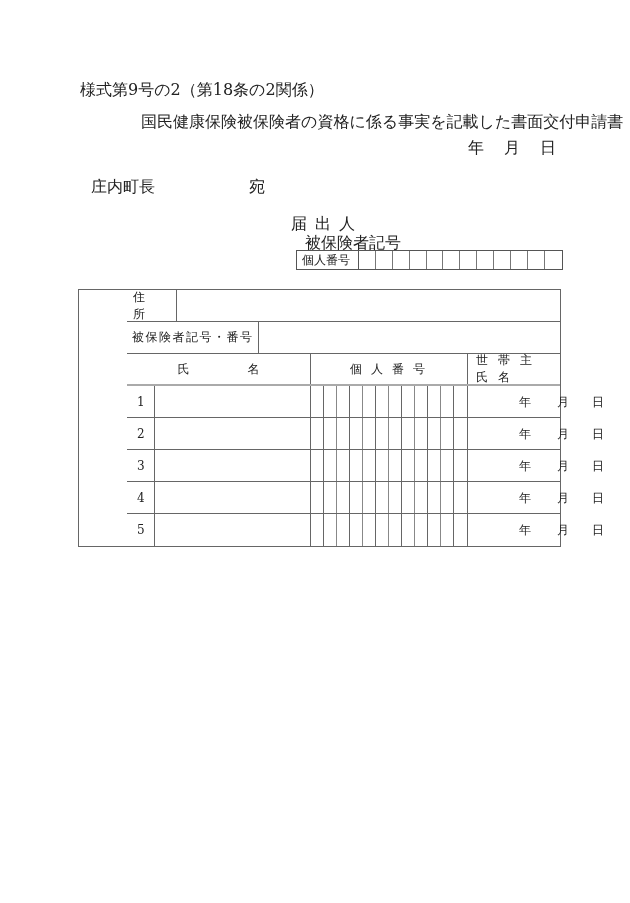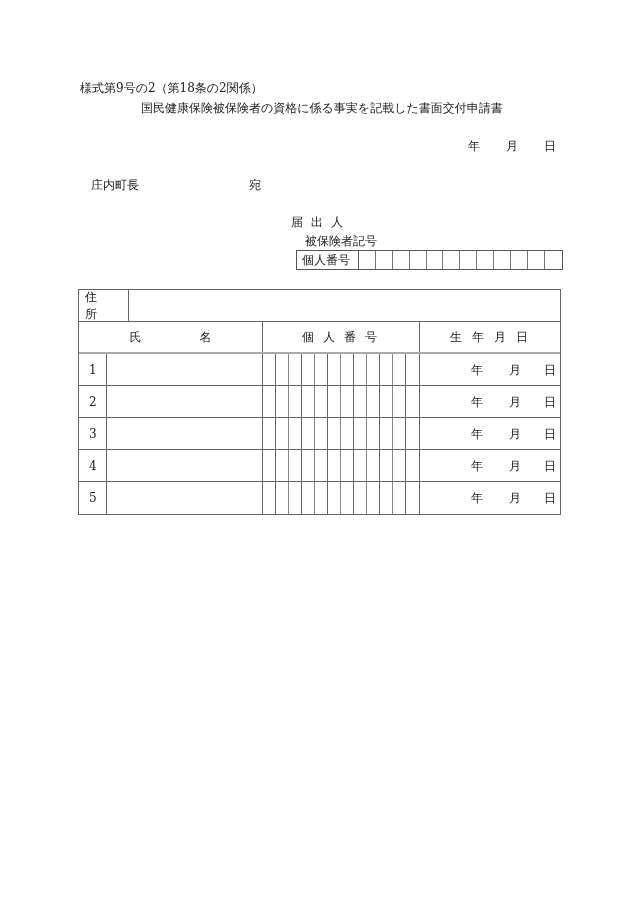--- a/index.html
+++ b/index.html
@@ -2,39 +2,39 @@
 <html><head>
 <meta charset="utf-8">
 <style>
   html, body { margin: 0; padding: 0; }
   body {
     width: 630px; height: 903px; background: #ffffff; position: relative;
     font-family: "DejaVu Serif", "Liberation Serif", serif; color: #222;
     overflow: hidden;
   }
   .abs { position: absolute; white-space: nowrap; }
-  .t12 { font-size: 12px; }
+  .t12 { font-size: 16px; }
 
   #form-number { left: 80px; top: 80px; }
-  #form-title { left: 141px; top: 100px; }
+  #form-title { left: 141px; top: 112px; }
   #date-line { top: 138px; left: 468px; width: 88px; display: flex; justify-content: space-between; }
   #addressee { left: 91px; top: 177px; text-align: center; }
   #atena { left: 249px; top: 177px; }
   #applicant-label { left: 291px; top: 214px; letter-spacing: 8px; }
   #householder-label { left: 305px; top: 233px; }
 
   
   #top-mynumber { position: absolute; left: 296px; top: 250px; height: 20px; display: flex; border: 1px solid #555; box-sizing: border-box; }
   #top-mynumber .lbl { width: 62px; border-right: 1px solid #555; font-size: 12px; line-height: 19px; padding-left: 5px; box-sizing: border-box; }
   #top-mynumber .cell { width: 16.9px; border-right: 1px solid #777; box-sizing: border-box; }
   #top-mynumber .cell:last-child { border-right: none; }
 
   
   #main-table { position: absolute; left: 78px; top: 289px; width: 483px; border: 1px solid #666; box-sizing: border-box; }
-  .row { display: flex; height: 32px; border-bottom: 1px solid #666; box-sizing: border-box; }
+  .row { display: flex; height: 32px; border-bottom: 1px solid #666; box-sizing: border-box; margin-left: 48px; }
   .row:last-child { border-bottom: none; }
   .row.thick { border-bottom: 2px solid #aaa; }
   .c { box-sizing: border-box; height: 100%; display: flex; align-items: center; font-size: 12px; }
   .bl { border-right: 1px solid #666; }
   .addr-lbl { width: 50px; padding-left: 6px; letter-spacing: 10px; }
   .ins-lbl { width: 132px; padding-left: 5px; letter-spacing: 1.5px; }
   .name-h { width: 184px; justify-content: center; gap: 58px; }
   .num-h { width: 157px; justify-content: center; letter-spacing: 9px; padding-left: 6px; }
   .dob-h { flex: 1; justify-content: center; letter-spacing: 10px; padding-left: 8px; }
   .idx { width: 28px; padding-left: 10px; }
@@ -77,27 +77,31 @@
   <div class="cell"></div>
   <div class="cell"></div>
   <div class="cell"></div>
 </div>
 
 <div id="main-table">
   <div class="row">
     <div class="c bl addr-lbl">住　所</div>
     <div class="c" style="flex:1"></div>
   </div>
+  <div class="row">
+    <div class="c bl ins-lbl">被保険者記号・番号</div>
+    <div class="c" style="flex:1"></div>
+  </div>
   <div class="row thick">
     <div class="c bl name-h">
       <span>氏</span>
       <span>名</span>
     </div>
     <div class="c bl num-h">個人番号</div>
-    <div class="c dob-h">生年月日</div>
+    <div class="c dob-h">世帯主氏名</div>
   </div>
 
   <div class="row">
     <div class="c bl idx">1</div>
     <div class="c bl nm"></div>
     <div class="c bl nums">
         <div class="d"></div>
         <div class="d"></div>
         <div class="d"></div>
         <div class="d"></div>

